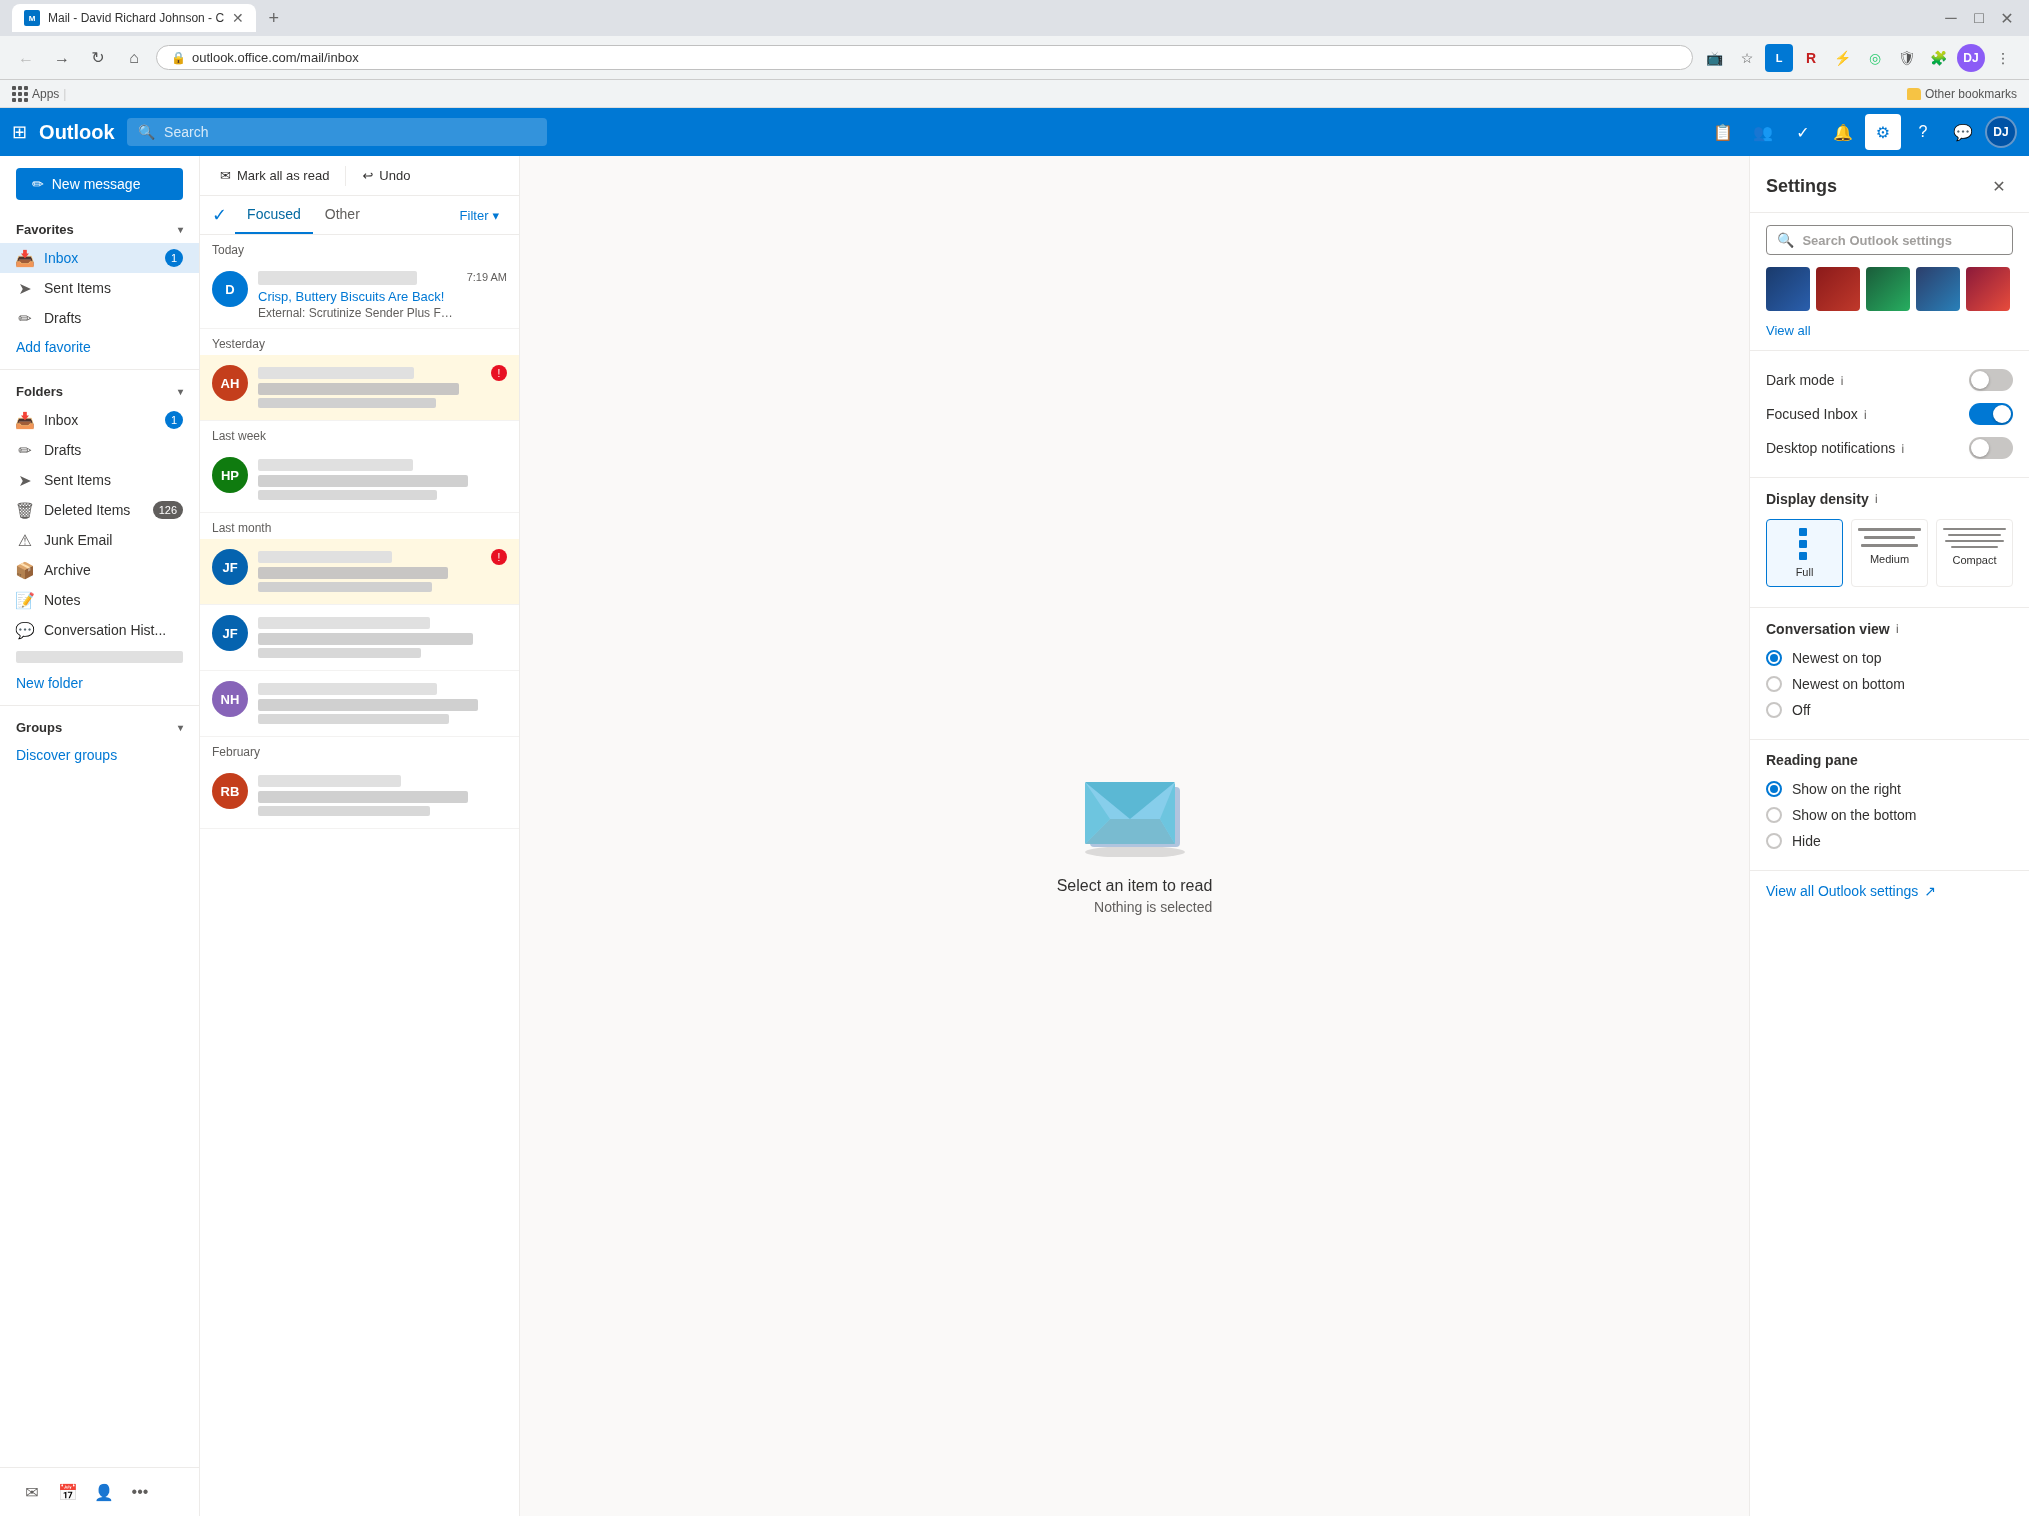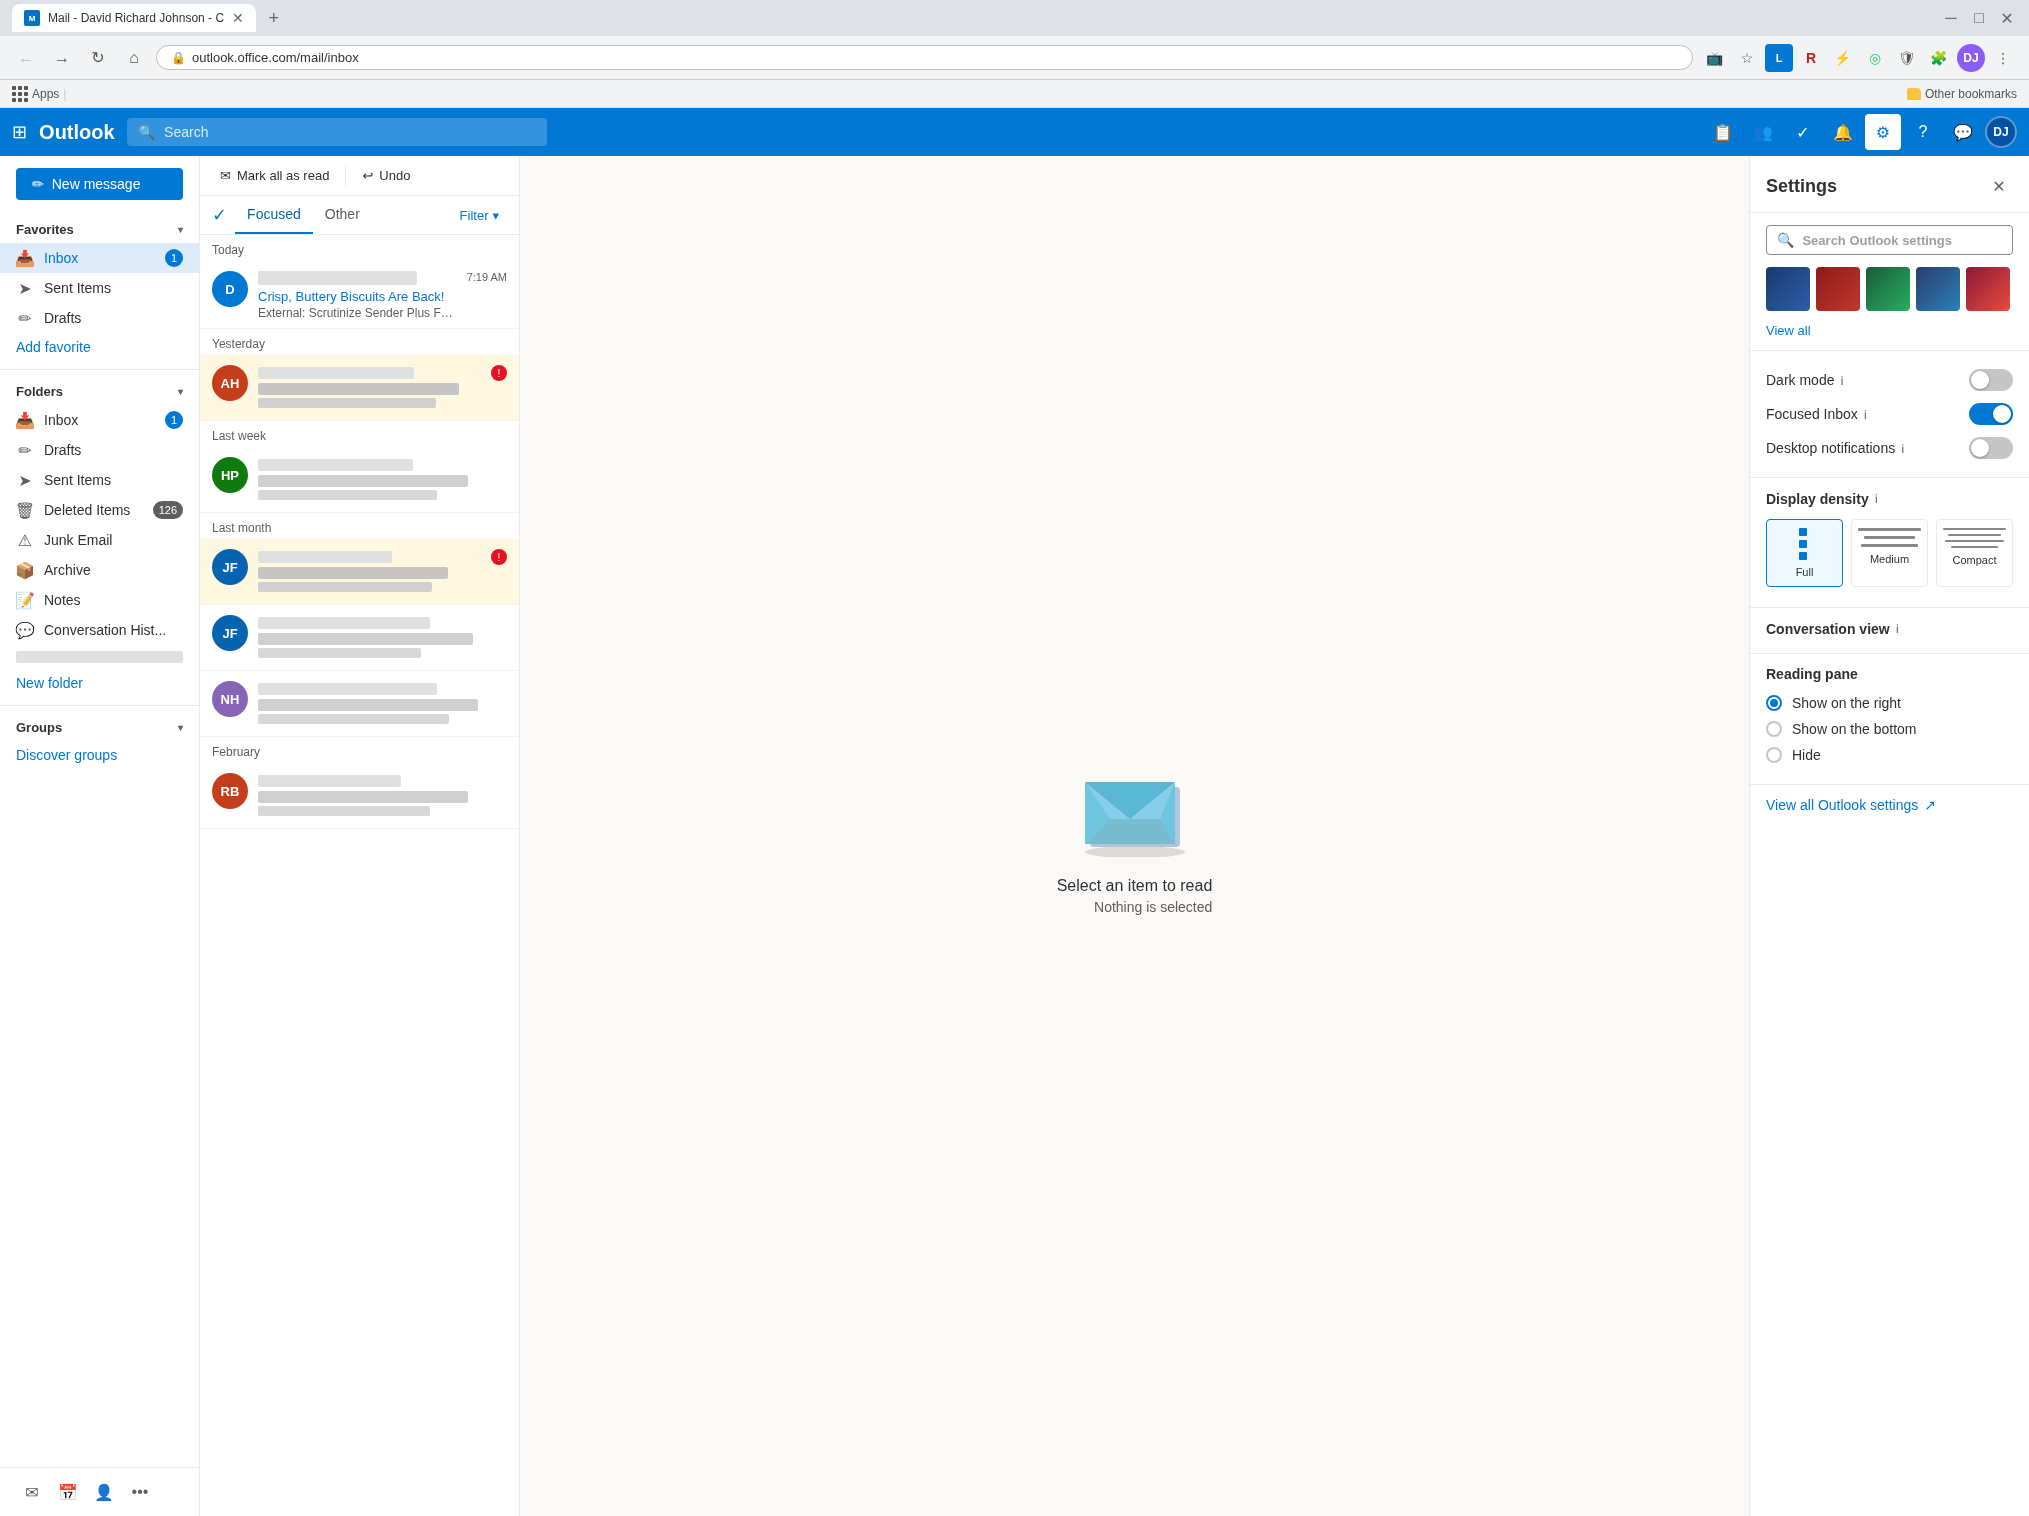--- a/index.html
+++ b/index.html
@@ -558,20 +558,36 @@
             <span>Compact</span>
           </div>
         </div>
       </div>
 
       <div class="settings-section">
         <div class="section-title-row">
           <span class="section-title">Conversation view</span>
           <span class="settings-info">ℹ</span>
         </div>
+        <div class="radio-group">
+          <div class="radio-item">
+            <div class="radio-circle checked">
+              <div class="radio-dot"></div>
+            </div>
+            <span>Newest on top</span>
+          </div>
+          <div class="radio-item">
+            <div class="radio-circle"></div>
+            <span>Newest on bottom</span>
+          </div>
+          <div class="radio-item">
+            <div class="radio-circle"></div>
+            <span>Off</span>
+          </div>
+        </div>
       </div>
 
       <div class="settings-section">
         <div class="section-title-row">
           <span class="section-title">Reading pane</span>
         </div>
         <div class="radio-group">
           <div class="radio-item">
             <div class="radio-circle checked">
               <div class="radio-dot"></div>

